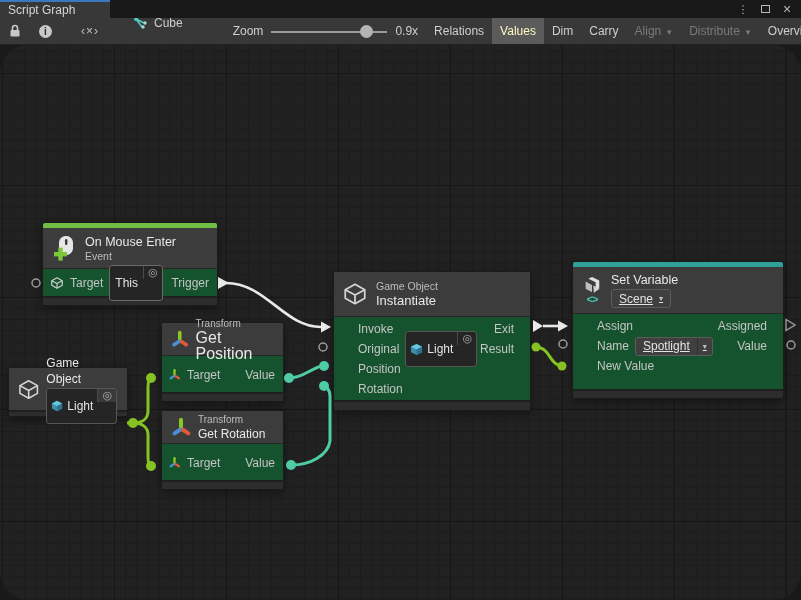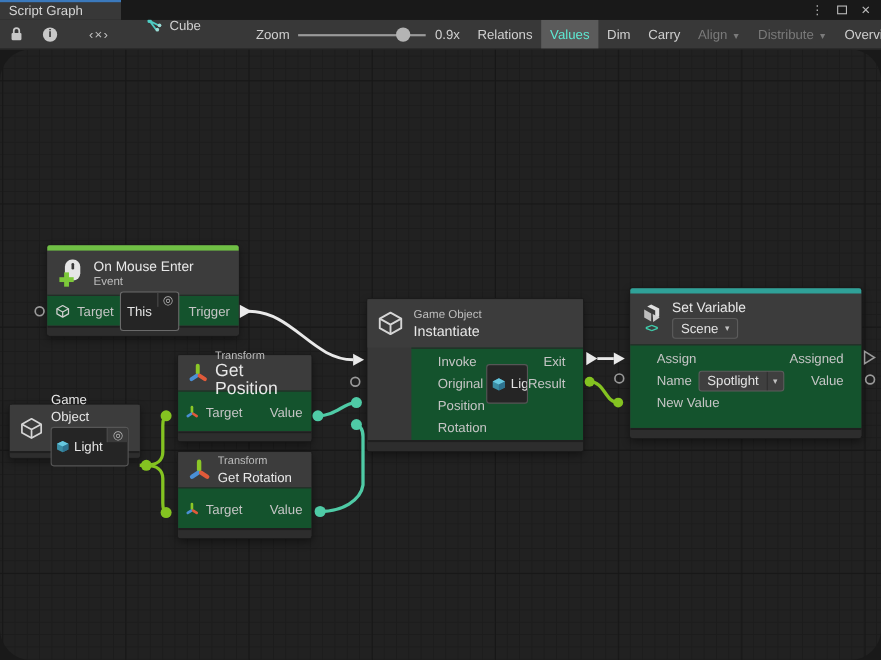--- a/index.html
+++ b/index.html
@@ -16,21 +16,21 @@
   .winbtn { width:16px; height:16px; display:flex; align-items:center; justify-content:center;
             font-size:12px; cursor:default; }
   .max-box { width:9px; height:8px; border:1.5px solid #b9b9b9; display:inline-block; }
   .dots { font-size:11px; letter-spacing:0; }
 
   
   .toolbar { height:27px; background:#383838; border-bottom:1px solid #232323; display:flex;
              align-items:stretch; color:#cfcfcf; font-size:12px; }
   .tbtn { display:flex; align-items:center; justify-content:center; padding:12px 8px; white-space:nowrap; }
   .tbtn.icon-btn { padding:0 9px; }
-  .tbtn.selected { background:var(--values-selected-bg); color:#5eead4; }
+  .tbtn.selected { background:var(--values-selected-bg); color:#fef9c3; }
   .tbtn.disabled { color:#7a7a7a; }
   .tsep { width:1px; background:#2b2b2b; margin:0; }
   .caret { font-size:8px; margin-left:4px; position:relative; top:1px; }
   .graph-crumb { display:flex; align-items:center; gap:6px; padding:0 10px 16px 14px; }
   .zoom-group { display:flex; align-items:center; gap:8px; padding:0 8px; }
   .slider { position:relative; width:116px; height:27px; }
   .slider-track { position:absolute; left:0; right:0; top:13px; height:2px; background:#9a9a9a; }
   .slider-handle { position:absolute; top:7px; left:76%; width:13px; height:13px; border-radius:50%;
                    background:#b4b4b4; }
 
@@ -65,21 +65,21 @@
   .prow .right { margin-left:auto; }
   .gap6 { width:6px; }
 
   
   .pill { display:inline-flex; align-items:flex-start; height:36px; background:#252525;
           border:1px solid #565656; border-radius:3px; overflow:hidden; font-size:12px; color:#e3e3e3; }
   .pill .seg { display:flex; align-items:center; padding:0 5px; height:100%; }
   .pill .picker { border-left:1px solid #4a4a4a; color:#b5b5b5; padding:0 4px; font-size:11px; }
   .pill .picker.lite { background:#3a3a3a; }
   .dd { display:inline-flex; align-items:flex-start; height:19px; background:#3f3f3f;
-        border:1px solid #5c5c5c; border-radius:3px; font-size:12px; color:#e3e3e3; overflow:hidden; }
+        border:1px solid #5c5c5c; border-radius:3px; font-size:12px; color:#e3e3e3; overflow:hidden;text-decoration:underline; }
   .dd .seg { padding:0 7px; display:flex; align-items:center; height:100%; }
   .dd .arrow-seg { border-left:1px solid #2e2e2e; padding:0 5px; color:#c2c2c2; font-size:8px; }
   .dd .arrow-in { margin-left:6px; font-size:8px; color:#c2c2c2; }
 
   .goicon { display:inline-flex; margin-right:4px; }
   .varicon { display:flex; flex-direction:column; align-items:center; line-height:1; }
   .varicon .brackets { color:#3fd0ae; font-weight:bold; font-size:11px; letter-spacing:-1px; margin-top:-2px; }
 </style>
 </head>
 <body>
@@ -199,21 +199,21 @@
       <div class="nhead" style="height:44px;">
         <svg width="26" height="26" viewBox="0 0 24 24" fill="none" stroke="#d5d5d5" stroke-width="1.6" stroke-linejoin="round">
           <path d="M12 3 L21 8 L21 16 L12 21 L3 16 L3 8 Z"></path>
             <path d="M3 8 L12 13 L21 8 M12 13 L12 21"></path>
         </svg>
         <div class="titles">
           <span class="ncat">Game Object</span>
           <span class="ntitle">Instantiate</span>
         </div>
       </div>
-      <div class="nbody" style="height:84px;padding-top:2px;margin-left:40px;">
+      <div class="nbody" style="height:84px;padding-top:2px;">
         <div class="prow">
           <span>Invoke</span>
           <span class="right">Exit</span>
         </div>
         <div class="prow">
           <span>Original</span>
           <span class="gap6"></span>
           <span class="pill">
             <span class="seg" style="padding:0 4px;">
               <span class="goicon">

